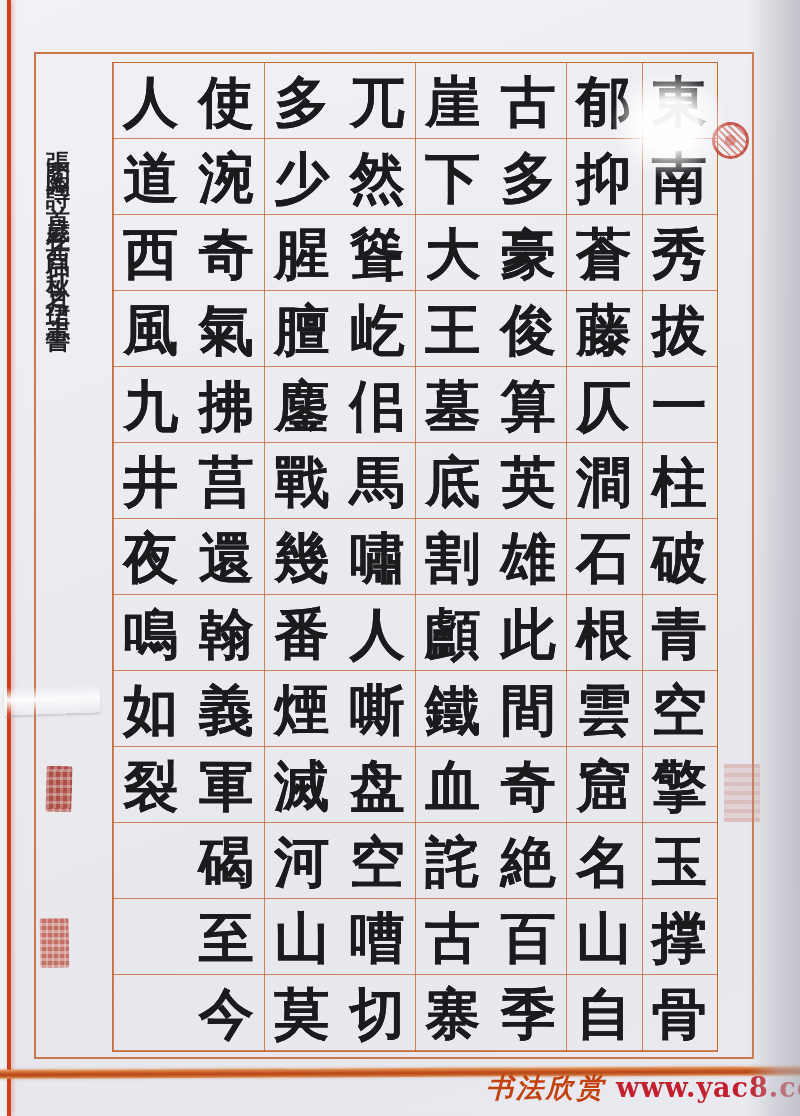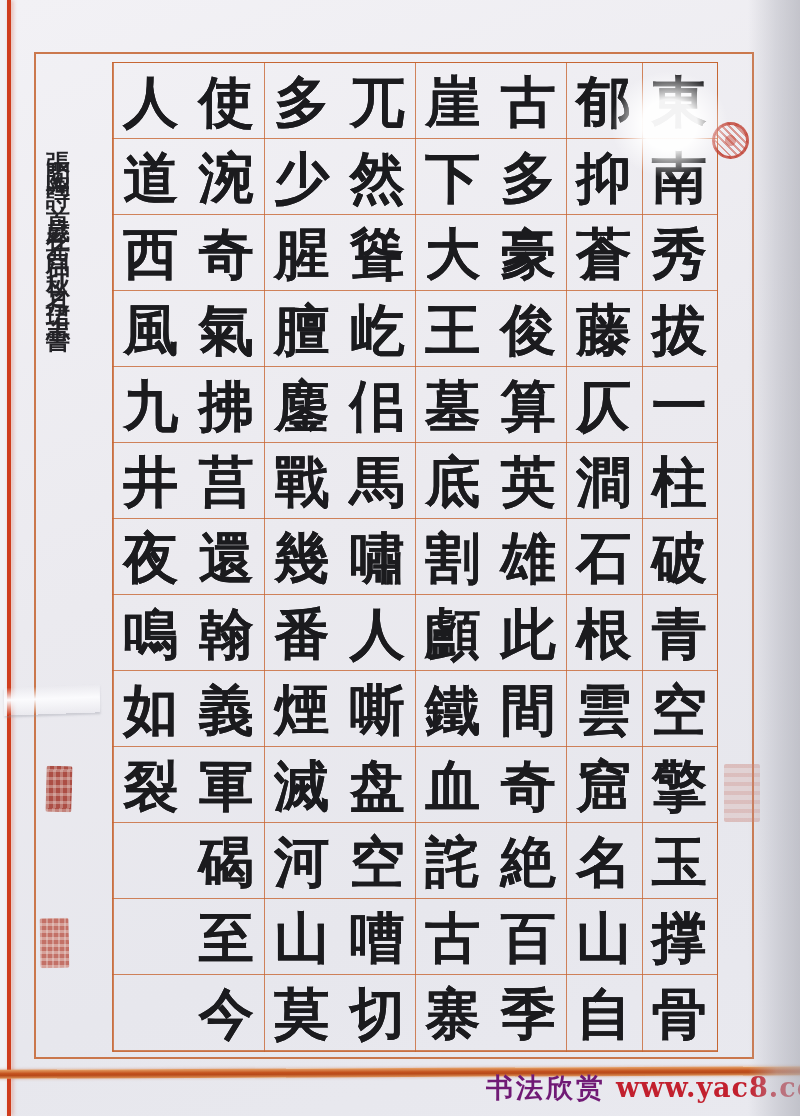--- a/index.html
+++ b/index.html
@@ -62,21 +62,21 @@
   .crease{position:absolute;left:4px;top:686px;width:96px;height:28px;
     background:linear-gradient(to bottom,rgba(255,255,255,0),#fbfbfd 45%,rgba(255,255,255,0));
     transform:rotate(-2deg);box-shadow:0 2px 2px rgba(150,152,162,.35);}
 
   
   .band{position:absolute;left:-8px;top:1068px;width:820px;height:9px;
     background:linear-gradient(to bottom,#e6a368,#c3511d 45%,#b84a1a 65%,#dc9258);
     transform:rotate(-.25deg);box-shadow:0 0 3px rgba(200,90,40,.5);}
   .watermark{position:absolute;left:486px;top:1070px;white-space:nowrap;
     font-family:"DejaVu Serif","Liberation Serif",serif;font-weight:bold;font-size:27px;}
-  .wm-name{color:#701a75;letter-spacing:3px;}
+  .wm-name{color:#c2410c;letter-spacing:3px;font-style:italic;}
   .wm-url{color:#c2202e;margin-left:10px;letter-spacing:1px;}
 </style>
 </head>
 <body>
 
 <div class="scene">
 
   <div class="paper"></div>
 
   <div class="edge-line"></div>

